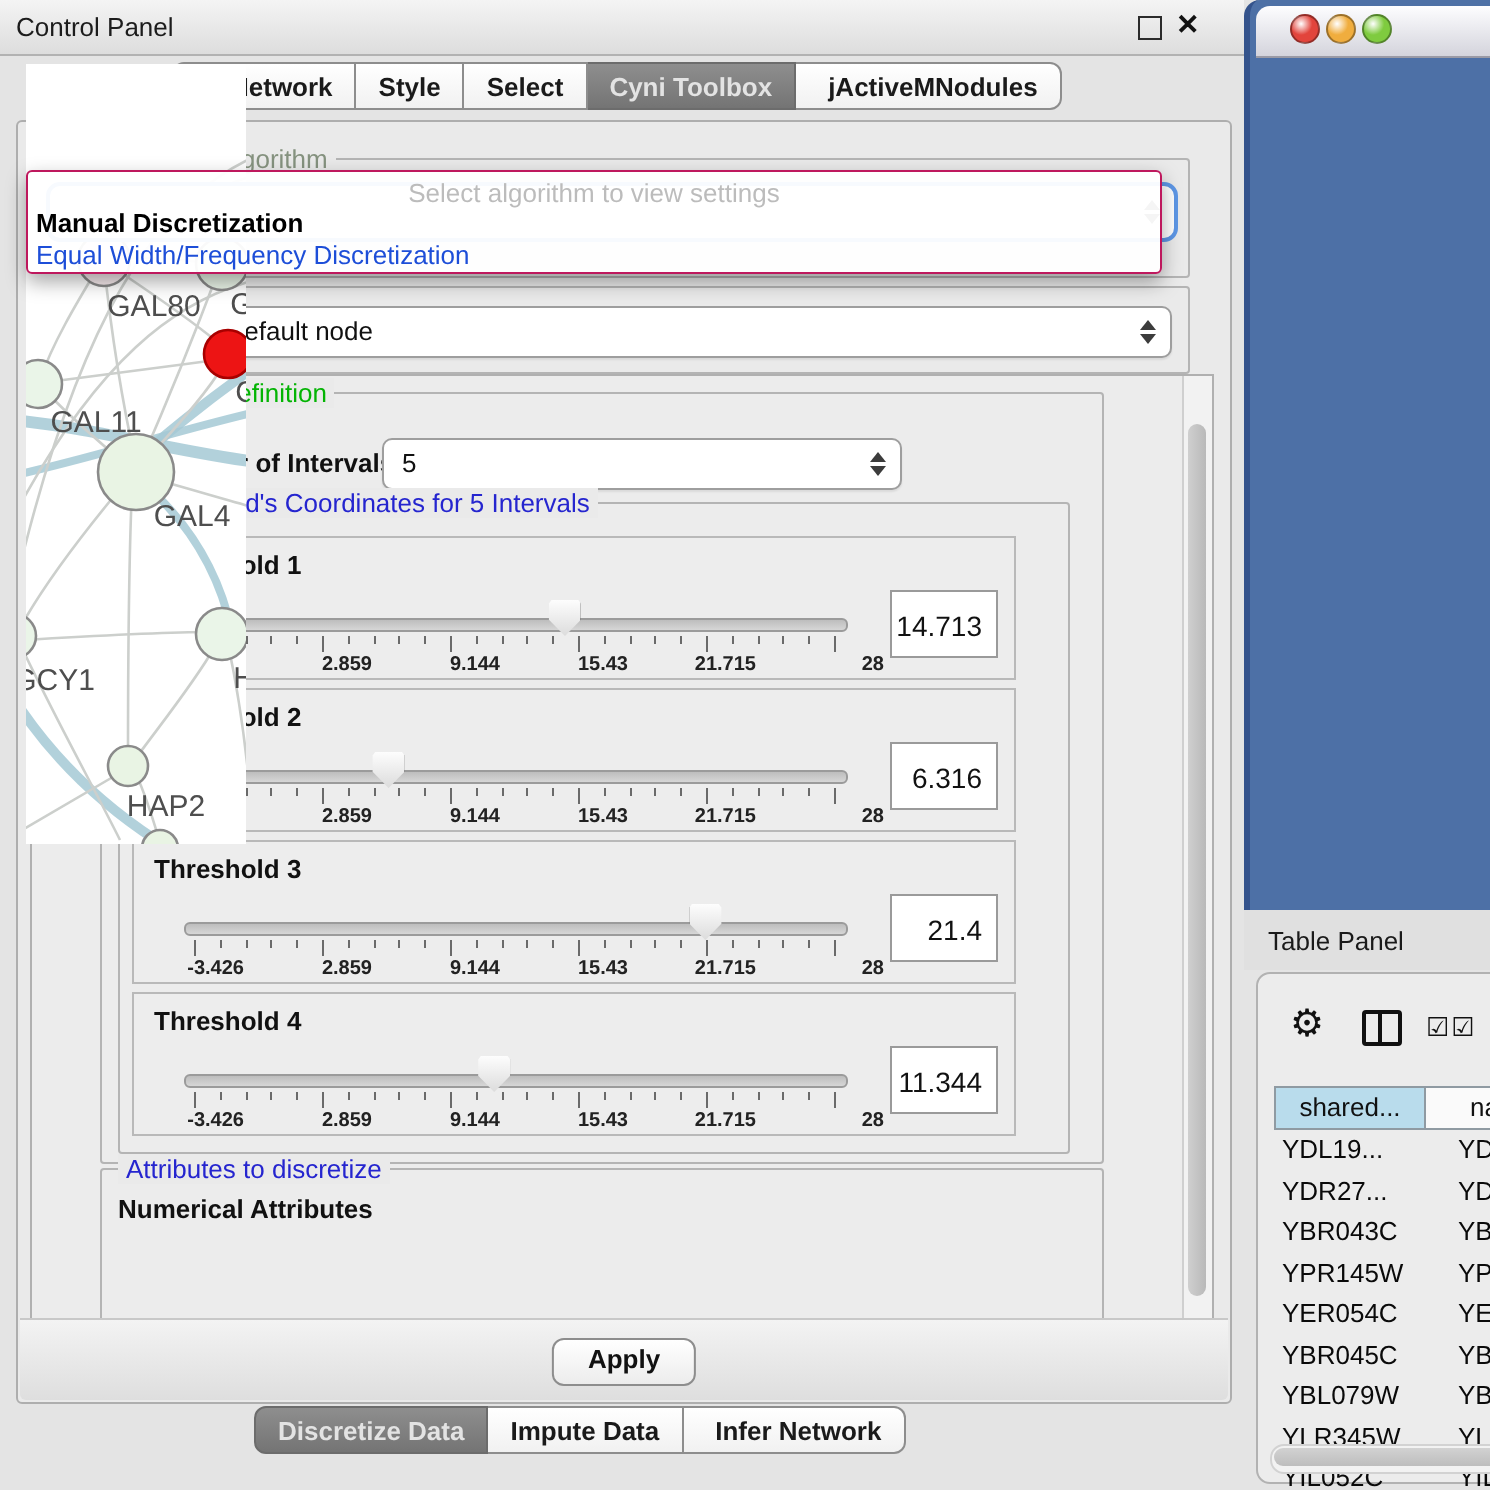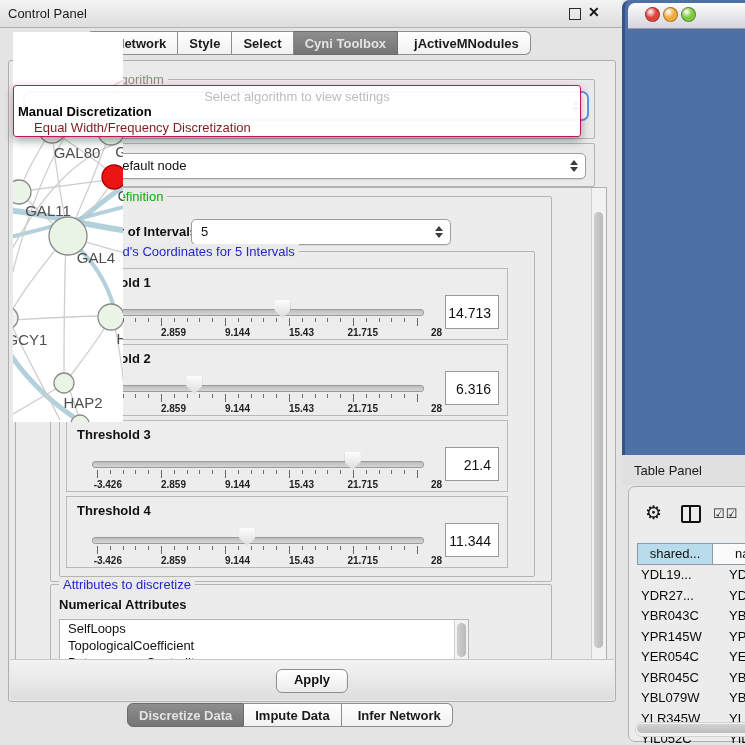--- a/index.html
+++ b/index.html
@@ -33,21 +33,21 @@
   .stepper .up{width:0;height:0;border-left:4px solid transparent;border-right:4px solid transparent;border-bottom:5px solid #3c3c3c;}
   .stepper .dn{width:0;height:0;border-left:4px solid transparent;border-right:4px solid transparent;border-top:5px solid #3c3c3c;}
 
   
   .focus-combo{left:14px;top:30px;width:562px;height:26px;background:#fff;border:2px solid #5e97e6;border-radius:7px;z-index:4;}
 
   
   .popup{left:4px;top:24px;width:566px;height:50px;background:rgba(255,255,255,0.95);border:1px solid #be185d;border-radius:3px;box-shadow:0 4px 10px rgba(0,0,0,0.35);z-index:5;}
   .popup .ph{position:absolute;left:0;right:0;top:3px;text-align:center;font-size:13px;color:#bcbcbc;}
   .popup .opt1{position:absolute;left:4px;top:18px;font-size:13px;font-weight:700;color:#000;cursor:pointer;}
-  .popup .opt2{position:absolute;left:20px;top:34px;font-size:13px;color:#7f1d1d;cursor:pointer;text-align:center;}
+  .popup .opt2{position:absolute;left:4px;top:34px;font-size:13px;color:#1d4ed8;cursor:pointer;text-align:center;}
 
   
   .scrollpane{left:6px;top:126px;width:590px;height:472px;background:#ececec;border:1px solid #b0b0b0;}
   .vscroll{position:absolute;top:0;right:0;width:14px;height:100%;background:#f2f2f2;border-left:1px solid #cfcfcf;}
   .vthumb{position:absolute;left:2px;width:9px;background:linear-gradient(90deg,#cfcfcf,#b9b9b9);border-radius:5px;cursor:pointer;}
   .hscroll{position:absolute;left:6px;right:4px;bottom:4px;height:13px;background:#f2f2f2;border:1px solid #d2d2d2;border-radius:7px;}
   .hthumb{position:absolute;top:1px;left:1px;height:9px;background:linear-gradient(#d2d2d2,#bdbdbd);border-radius:5px;cursor:pointer;}
 
   
   .throw{position:absolute;left:6px;width:440px;height:70px;background:#ededed;border:1px solid #b9b9b9;}
@@ -326,30 +326,20 @@
                 <div class="thumb" style="left: 172.098px;"></div>
                 <div class="valbox">11.344</div>
               </div>
             </div>
         </div>
       </div>
 
       <div class="group" style="left:34px;top:396px;width:500px;height:90px;">
         <span class="group-title gt-blue">Attributes to discretize</span>
         <span style="position:absolute;left:8px;top:12px;font-size:13px;font-weight:700;color:#111;">Numerical Attributes</span>
-        <div class="attrlist">
-          <div id="attrItems">
-              <div class="item">SelfLoops</div>
-              <div class="item">TopologicalCoefficient</div>
-              <div class="item">BetweennessCentrality</div>
-            </div>
-          <div class="attrscroll">
-            <div class="vthumb" style="top:3px;height:34px;left:1.5px;"></div>
-          </div>
-        </div>
       </div>
     </div>
 
     <div class="actionbar">
       <span class="applybtn">Apply</span>
     </div>
   </div>
 
   <div class="abs tabrow" style="left:127px;top:703px;" id="bottomTabs">
       <div class="tab selected">

